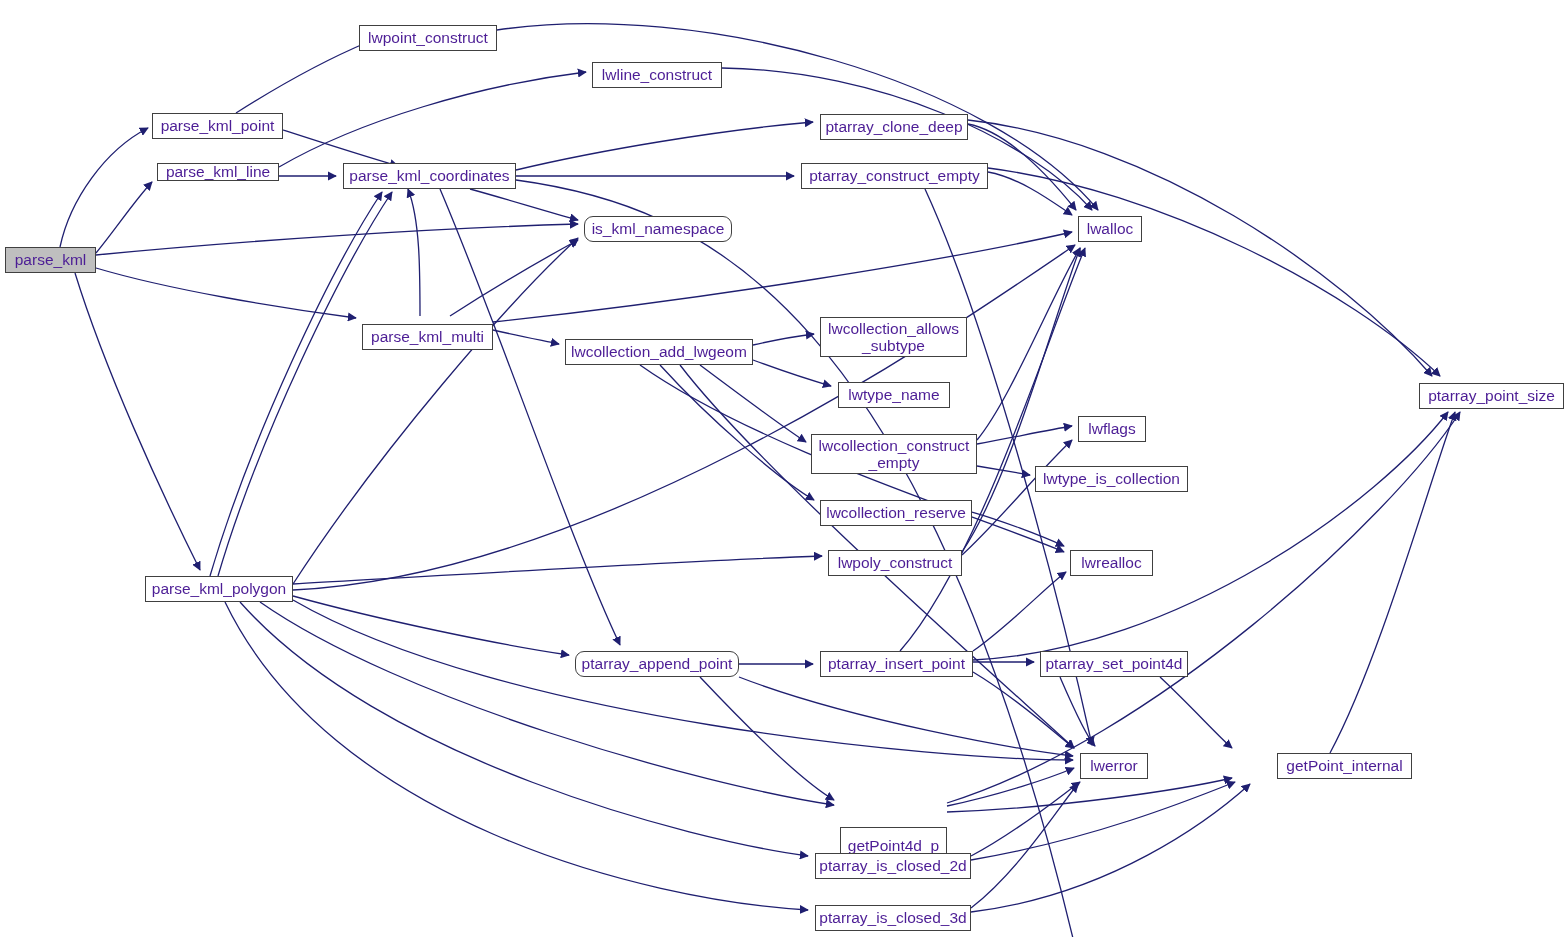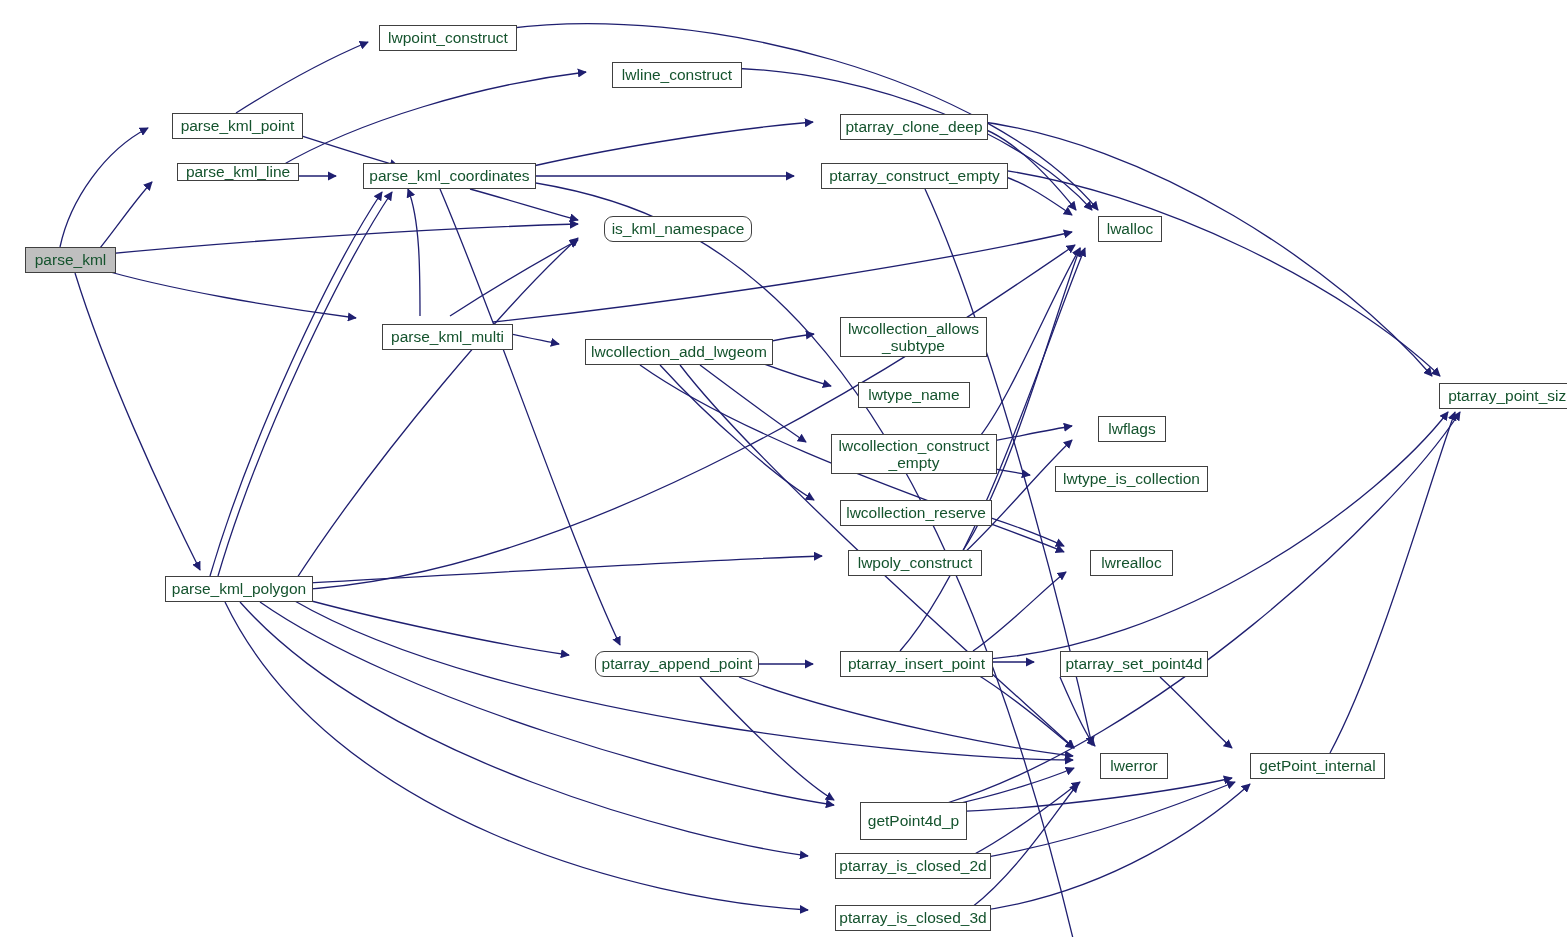--- a/index.html
+++ b/index.html
@@ -20,30 +20,29 @@
     left: 0; top: 0;
     width: 1567px;
     height: 937px;
     pointer-events: none;
   }
   .node {
     position: absolute;
     box-sizing: border-box;
     border: 1px solid #404040;
     background: #ffffff;
-    color: #14532d;
+    color: #4c1d95;
     font-size: 15.5px;
     line-height: 1.12;
     display: flex;
     align-items: center;
     justify-content: center;
     text-align: center;
     white-space: pre;
     letter-spacing: 0px;
-    margin-left: 20px;
   }
   .node.highlight {
     background: #bfbfbf;
   }
 </style>
 </head>
 <body>
 
 <div id="canvas">
   <svg id="edges" viewBox="0 0 1567 937">
@@ -142,18 +141,18 @@
 _empty</div>
       <div class="node" style="left: 1078px; top: 416px; width: 68px; height: 26px;">lwflags</div>
       <div class="node" style="left: 1035px; top: 466px; width: 153px; height: 26px;">lwtype_is_collection</div>
       <div class="node" style="left: 820px; top: 500px; width: 152px; height: 26px;">lwcollection_reserve</div>
       <div class="node" style="left: 828px; top: 550px; width: 134px; height: 26px;">lwpoly_construct</div>
       <div class="node" style="left: 1070px; top: 550px; width: 83px; height: 26px;">lwrealloc</div>
       <div class="node" style="left: 575px; top: 651px; width: 164px; height: 26px; border-radius: 9px;">ptarray_append_point</div>
       <div class="node" style="left: 820px; top: 651px; width: 153px; height: 26px;">ptarray_insert_point</div>
       <div class="node" style="left: 1040px; top: 651px; width: 148px; height: 26px;">ptarray_set_point4d</div>
       <div class="node" style="left: 1080px; top: 753px; width: 68px; height: 26px;">lwerror</div>
-      <div class="node" style="left: 1230px; top: 753px; width: 135px; height: 26px;">getPoint_internal</div>
-      <div class="node" style="left: 840px; top: 802px; width: 107px; height: 38px;">getPoint4d_p</div>
+      <div class="node" style="left: 1277px; top: 753px; width: 135px; height: 26px;">getPoint_internal</div>
+      <div class="node" style="left: 840px; top: 827px; width: 107px; height: 38px;">getPoint4d_p</div>
       <div class="node" style="left: 815px; top: 853px; width: 156px; height: 26px;">ptarray_is_closed_2d</div>
       <div class="node" style="left: 815px; top: 905px; width: 156px; height: 26px;">ptarray_is_closed_3d</div>
     </div>
 </div>
 
 </body></html>

